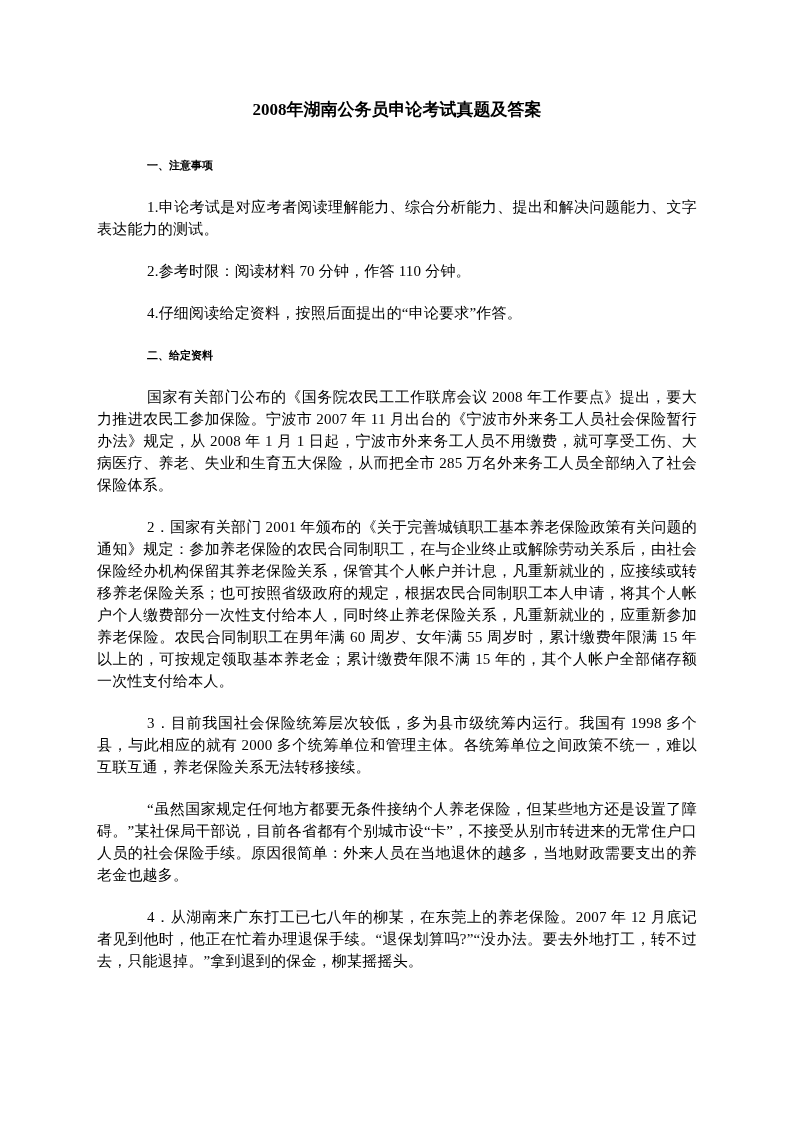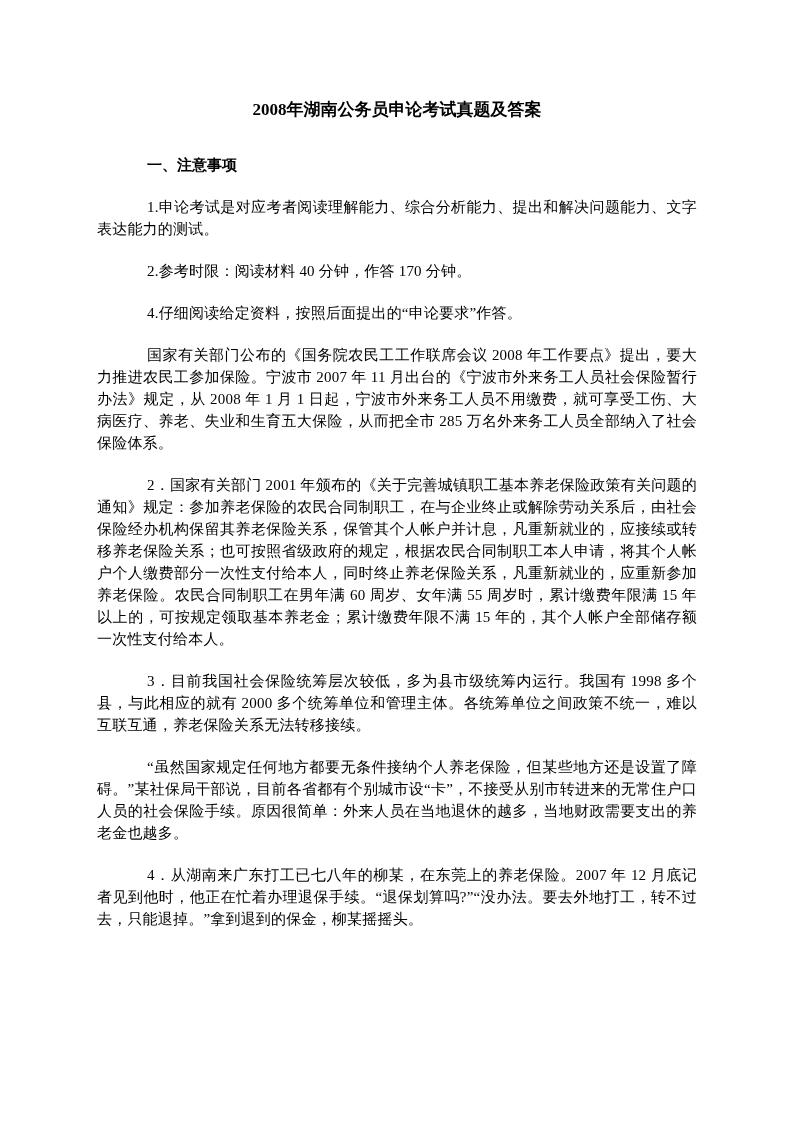--- a/index.html
+++ b/index.html
@@ -25,21 +25,21 @@
   .title {
     margin: 0 0 32px 0;
     text-align: center;
     font-size: 17px;
     font-weight: bold;
     line-height: 24px;
   }
   .heading {
     margin: 0 0 20px 0;
     padding-left: 50px;
-    font-size: 15px;
+    font-size: 11px;
     font-weight: bold;
     line-height: 22px;
   }
   .para {
     margin: 16px 0 20px 0;
     text-indent: 50px;
     text-align: justify;
     letter-spacing: 0.2px;
   }
   .para.last {
@@ -50,24 +50,25 @@
 <body>
 
 <div class="page">
 
   <h1 class="title">2008年湖南公务员申论考试真题及答案</h1>
 
   <h2 class="heading">一、注意事项</h2>
 
   <p class="para">1.申论考试是对应考者阅读理解能力、综合分析能力、提出和解决问题能力、文字表达能力的测试。</p>
 
-  <p class="para">2.参考时限：阅读材料 40 分钟，作答 170 分钟。</p>
+  <p class="para">2.参考时限：阅读材料 70 分钟，作答 110 分钟。</p>
 
   <p class="para">4.仔细阅读给定资料，按照后面提出的“申论要求”作答。</p>
 
+  <h2 class="heading">二、给定资料</h2>
 
 
   <p class="para">国家有关部门公布的《国务院农民工工作联席会议 2008 年工作要点》提出，要大力推进农民工参加保险。宁波市 2007 年 11 月出台的《宁波市外来务工人员社会保险暂行办法》规定，从 2008 年 1 月 1 日起，宁波市外来务工人员不用缴费，就可享受工伤、大病医疗、养老、失业和生育五大保险，从而把全市 285 万名外来务工人员全部纳入了社会保险体系。</p>
 
   <p class="para">2．国家有关部门 2001 年颁布的《关于完善城镇职工基本养老保险政策有关问题的通知》规定：参加养老保险的农民合同制职工，在与企业终止或解除劳动关系后，由社会保险经办机构保留其养老保险关系，保管其个人帐户并计息，凡重新就业的，应接续或转移养老保险关系；也可按照省级政府的规定，根据农民合同制职工本人申请，将其个人帐户个人缴费部分一次性支付给本人，同时终止养老保险关系，凡重新就业的，应重新参加养老保险。农民合同制职工在男年满 60 周岁、女年满 55 周岁时，累计缴费年限满 15 年以上的，可按规定领取基本养老金；累计缴费年限不满 15 年的，其个人帐户全部储存额一次性支付给本人。</p>
 
   <p class="para">3．目前我国社会保险统筹层次较低，多为县市级统筹内运行。我国有 1998 多个县，与此相应的就有 2000 多个统筹单位和管理主体。各统筹单位之间政策不统一，难以互联互通，养老保险关系无法转移接续。</p>
 
   <p class="para">“虽然国家规定任何地方都要无条件接纳个人养老保险，但某些地方还是设置了障碍。”某社保局干部说，目前各省都有个别城市设“卡”，不接受从别市转进来的无常住户口人员的社会保险手续。原因很简单：外来人员在当地退休的越多，当地财政需要支出的养老金也越多。</p>
 

